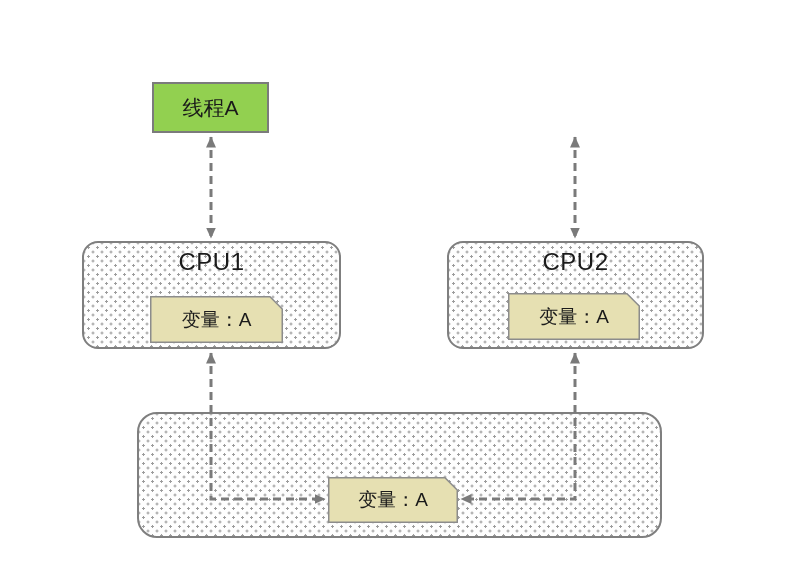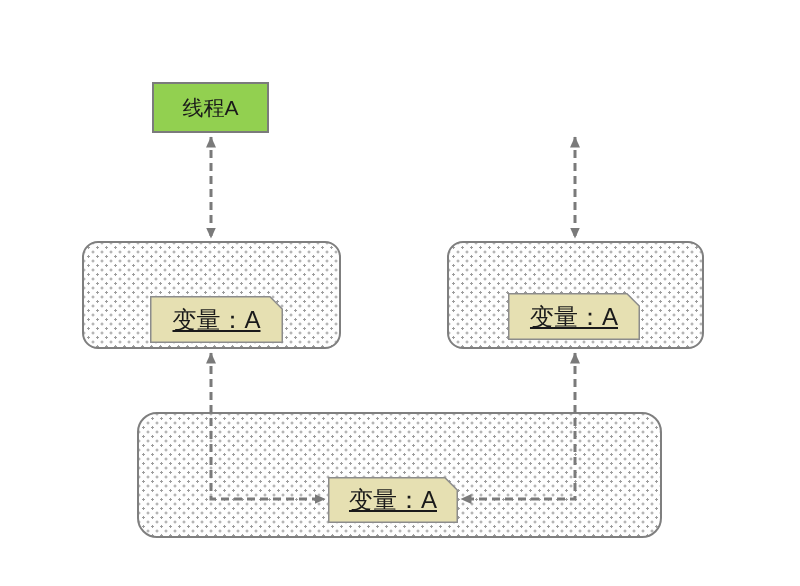--- a/index.html
+++ b/index.html
@@ -45,21 +45,21 @@
   .varbox{
     position:absolute;
     display:flex;align-items:center;justify-content:center;
   }
   .varbox-svg{position:absolute;left:0;top:0;}
   .varbox-svg path{
     fill:var(--variable_fill,#e6e0b2);
     stroke:var(--variable_border,#8c8c8c);
     stroke-width:1.5;
   }
-  .varbox .varlabel{position:relative;z-index:1;font-size:24px;text-decoration:underline;}
+  .varbox .varlabel{position:relative;z-index:1;font-size:19px;}
   
   .connector-layer{
     position:absolute;left:0;top:0;width:800px;height:586px;
     pointer-events:none;z-index:5;
   }
   .connector{
     fill:none;
     stroke:var(--arrow,#7a7a7a);
     stroke-width:3;
     stroke-dasharray:8 5;
@@ -70,29 +70,31 @@
 <body>
 
 <div class="canvas">
 
   <div class="thread-box" style="left:152px;top:82px;width:117px;height:51px">
     <span>线程A</span>
   </div>
 
 
   <div class="cpu-box small" style="left:82px;top:241px;width:259px;height:108px">
+    <div class="cpu-label">CPU1</div>
     <div class="varbox" style="left:66px;top:53px;width:133px;height:47px">
         <svg width="133" height="47" class="varbox-svg">
           <path d="M0.75 0.75 L120 0.75 L132.25 13 L132.25 46.25 L0.75 46.25 Z"></path>
         </svg>
       <span class="varlabel">变量：A</span>
     </div>
   </div>
 
   <div class="cpu-box small" style="left:447px;top:241px;width:257px;height:108px">
+    <div class="cpu-label">CPU2</div>
     <div class="varbox" style="left:59px;top:50px;width:132px;height:47px">
         <svg width="132" height="47" class="varbox-svg">
           <path d="M0.75 0.75 L119 0.75 L131.25 13 L131.25 46.25 L0.75 46.25 Z"></path>
         </svg>
       <span class="varlabel">变量：A</span>
     </div>
   </div>
 
   <div class="cpu-box large" style="left:137px;top:412px;width:525px;height:126px">
     <div class="varbox" style="left:189px;top:63px;width:130px;height:46px">

